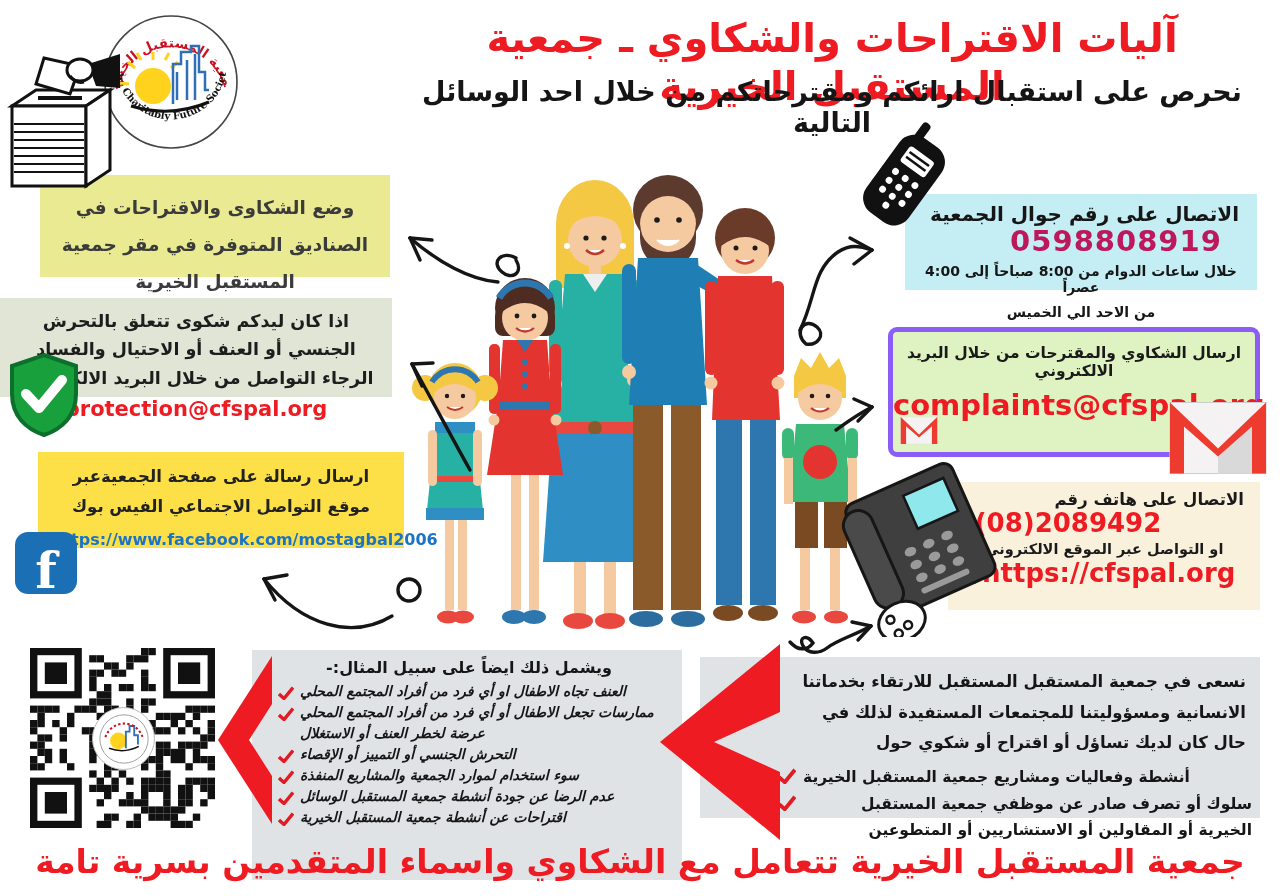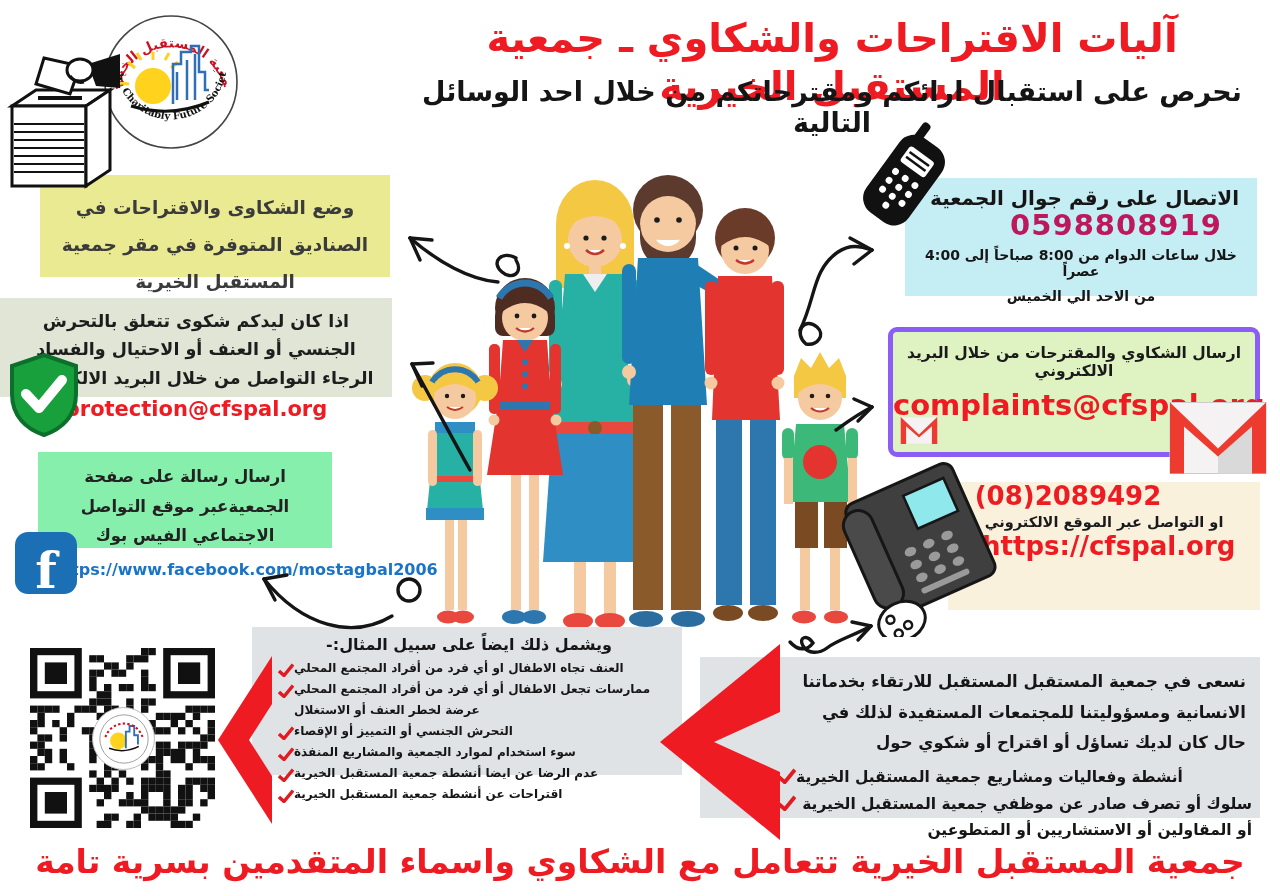--- a/index.html
+++ b/index.html
@@ -14,55 +14,55 @@
   .sub-title{left:390px;right:6px;top:76px;text-align:center;direction:rtl;
     color:#151515;font-size:27px;font-weight:bold;z-index:15;}
   
   .drop-box{left:40px;top:175px;width:350px;height:102px;background:#e9ea92;
     direction:rtl;text-align:center;font-size:18.5px;font-weight:bold;color:#3b3b3b;
     padding:14px 18px 0 18px;box-sizing:border-box;line-height:2.0;z-index:10;}
   .prot-box{left:0;top:298px;width:392px;height:99px;background:#e0e5d5;
     direction:rtl;text-align:center;font-size:17.5px;font-weight:bold;color:#1d1d1d;
     padding:9px 10px 0 10px;box-sizing:border-box;line-height:1.62;z-index:10;}
   .prot-box .email{color:#ee1b22;font-size:21px;direction:ltr;unicode-bidi:embed;}
-  .fb-box{left:38px;top:452px;width:294px;height:96px;background:#86efac;
+  .fb-box{left:38px;top:452px;width:366px;height:96px;background:#fde047;
     direction:rtl;text-align:center;font-size:16.5px;font-weight:bold;color:#222;
     padding:10px 14px 0 14px;box-sizing:border-box;line-height:1.8;z-index:10;}
   .fb-link{display:block;direction:ltr;color:#1a73c6;font-size:16px;margin-top:5px;}
   
-  .mobile-box{left:905px;top:178px;width:352px;height:118px;background:#c5edf4;
+  .mobile-box{left:905px;top:194px;width:352px;height:96px;background:#c5edf4;
     direction:rtl;box-sizing:border-box;color:#161616;z-index:10;}
   .mobile-box .t{ text-align:right;padding:8px 18px 0 0;font-size:20px;font-weight:bold;}
   .mobile-box .n{ text-align:center;padding-left:70px;direction:ltr;color:#be185d;
     font-size:29px;font-weight:bold;letter-spacing:1px;line-height:1.1;}
   .mobile-box .h{ text-align:center;font-size:14px;font-weight:bold;margin-top:5px;}
   .mobile-box .d{ text-align:center;font-size:14px;font-weight:bold;margin-top:9px;}
   .email-box{left:888px;top:327px;width:372px;height:130px;background:#dff3c2;
     border:5px solid #8b5cf6;border-radius:9px;box-sizing:border-box;z-index:12;}
   .email-box .t{direction:rtl;text-align:center;font-size:15.5px;font-weight:bold;
     color:#1a1a1a;margin-top:12px;}
   .email-box .a{text-align:center;font-size:29px;font-weight:bold;color:#ee1b22;margin-top:8px;}
   .land-box{left:948px;top:482px;width:312px;height:128px;background:#faf1dc;
     box-sizing:border-box;z-index:10;}
   .land-box .t{direction:rtl;text-align:right;padding:8px 16px 0 0;font-size:16.5px;font-weight:bold;color:#1a1a1a;}
   .land-box .n{text-align:center;padding-right:72px;font-size:26px;font-weight:bold;color:#ee1b22;line-height:1.15;}
   .land-box .w{direction:rtl;text-align:center;font-size:14.5px;font-weight:bold;color:#1a1a1a;margin-top:2px;}
   .land-box .u{text-align:center;font-size:26px;font-weight:bold;color:#ee1b22;margin-top:1px;}
   
   .panel{background:#e0e3e6;z-index:10;box-sizing:border-box;color:#161616;}
-  .examples-panel{left:252px;top:627px;width:430px;height:148px;}
+  .examples-panel{left:252px;top:650px;width:430px;height:230px;}
   .examples-intro{direction:rtl;text-align:right;padding:6px 70px 1px 0;
     font-size:16px;font-weight:bold;line-height:24px;}
-  .example-item{display:flex;align-items:center;padding-left:26px;
-    font-size:12px;font-weight:bold;line-height:21px;direction:ltr;}
+  .example-item{display:flex;align-items:center;gap:6px;padding-left:26px;
+    font-size:14px;font-weight:bold;line-height:21px;direction:ltr;font-style:italic;}
   .example-item .txt{direction:rtl;white-space:nowrap;}
   .scope-panel{left:700px;top:657px;width:560px;height:161px;}
   .scope-intro{direction:rtl;text-align:right;padding:10px 14px 4px 88px;
     font-size:16.5px;font-weight:bold;line-height:1.85;}
-  .scope-item{display:flex;align-items:flex-start;margin:2px 8px 2px 78px;
+  .scope-item{display:flex;align-items:flex-start;gap:7px;margin:2px 8px 2px 78px;
     font-size:15.5px;font-weight:bold;line-height:1.65;direction:ltr;}
   .scope-item .txt{direction:rtl;text-align:right;}
   .chk{flex:0 0 auto;margin-top:3px;}
   
   .footer{left:0;right:0;top:842px;text-align:center;direction:rtl;
     color:#ee1b22;font-size:33px;font-weight:bold;z-index:15;}
   
   .svgart{position:absolute;}
   .fb-icon{left:15px;top:532px;width:62px;height:62px;border-radius:13px;
     background:#1b6fb5;z-index:30;display:flex;align-items:flex-end;justify-content:center;}
@@ -192,20 +192,21 @@
     <rect x="2" y="2" width="96" height="71" fill="#f4f2f3" stroke="#ddd"></rect>
     <polygon points="2,2 50,48 98,2 98,73 84,73 84,26 50,56 16,26 16,73 2,73" fill="#ee3b2f"></polygon>
   </svg>
   <svg class="svgart" style="left:1168px;top:400px;width:100px;height:76px;z-index:60" viewBox="0 0 100 75">
     <rect x="2" y="2" width="96" height="71" fill="#f4f2f3" stroke="#ccc"></rect>
     <polygon points="50,56 84,26 84,73 50,73" fill="#d9d9d9"></polygon>
     <polygon points="2,2 50,48 98,2 98,73 84,73 84,26 50,56 16,26 16,73 2,73" fill="#ee3b2f"></polygon>
   </svg>
 
   <div class="abs land-box">
+    <div class="t">الاتصال على هاتف رقم</div>
     <div class="n">(08)2089492</div>
     <div class="w">او التواصل عبر الموقع الالكتروني</div>
     <div class="u">/https://cfspal.org</div>
   </div>
 
   <svg class="svgart" style="left:836px;top:452px;width:165px;height:185px;z-index:30" viewBox="0 0 165 185">
     <g transform="rotate(-24 82 92)">
       <rect x="28" y="28" width="116" height="122" rx="10" fill="#3f3f3f" stroke="#161616" stroke-width="3"></rect>
       <rect x="88" y="42" width="44" height="36" fill="#8fe8ec" stroke="#161616" stroke-width="2.5"></rect>
       <rect x="20" y="36" width="30" height="104" rx="15" fill="#4a4a4a" stroke="#161616" stroke-width="3"></rect>
@@ -632,21 +633,21 @@
           <svg class="chk" width="16" height="14" viewBox="0 0 16 14">
             <polyline points="1,8 6,12.5 15,1.5" fill="none" stroke="#e01b22" stroke-width="3.4"></polyline>
           </svg>
           <span class="txt">سوء استخدام لموارد الجمعية والمشاريع المنفذة</span>
         </div>
 
         <div class="example-item">
           <svg class="chk" width="16" height="14" viewBox="0 0 16 14">
             <polyline points="1,8 6,12.5 15,1.5" fill="none" stroke="#e01b22" stroke-width="3.4"></polyline>
           </svg>
-          <span class="txt">عدم الرضا عن ايضا أنشطة جمعية المستقبل الخيرية</span>
+          <span class="txt">عدم الرضا عن جودة أنشطة جمعية المستقبل الوسائل</span>
         </div>
 
         <div class="example-item">
           <svg class="chk" width="16" height="14" viewBox="0 0 16 14">
             <polyline points="1,8 6,12.5 15,1.5" fill="none" stroke="#e01b22" stroke-width="3.4"></polyline>
           </svg>
           <span class="txt">اقتراحات عن أنشطة جمعية المستقبل الخيرية</span>
         </div>
       </div>
   </div>

